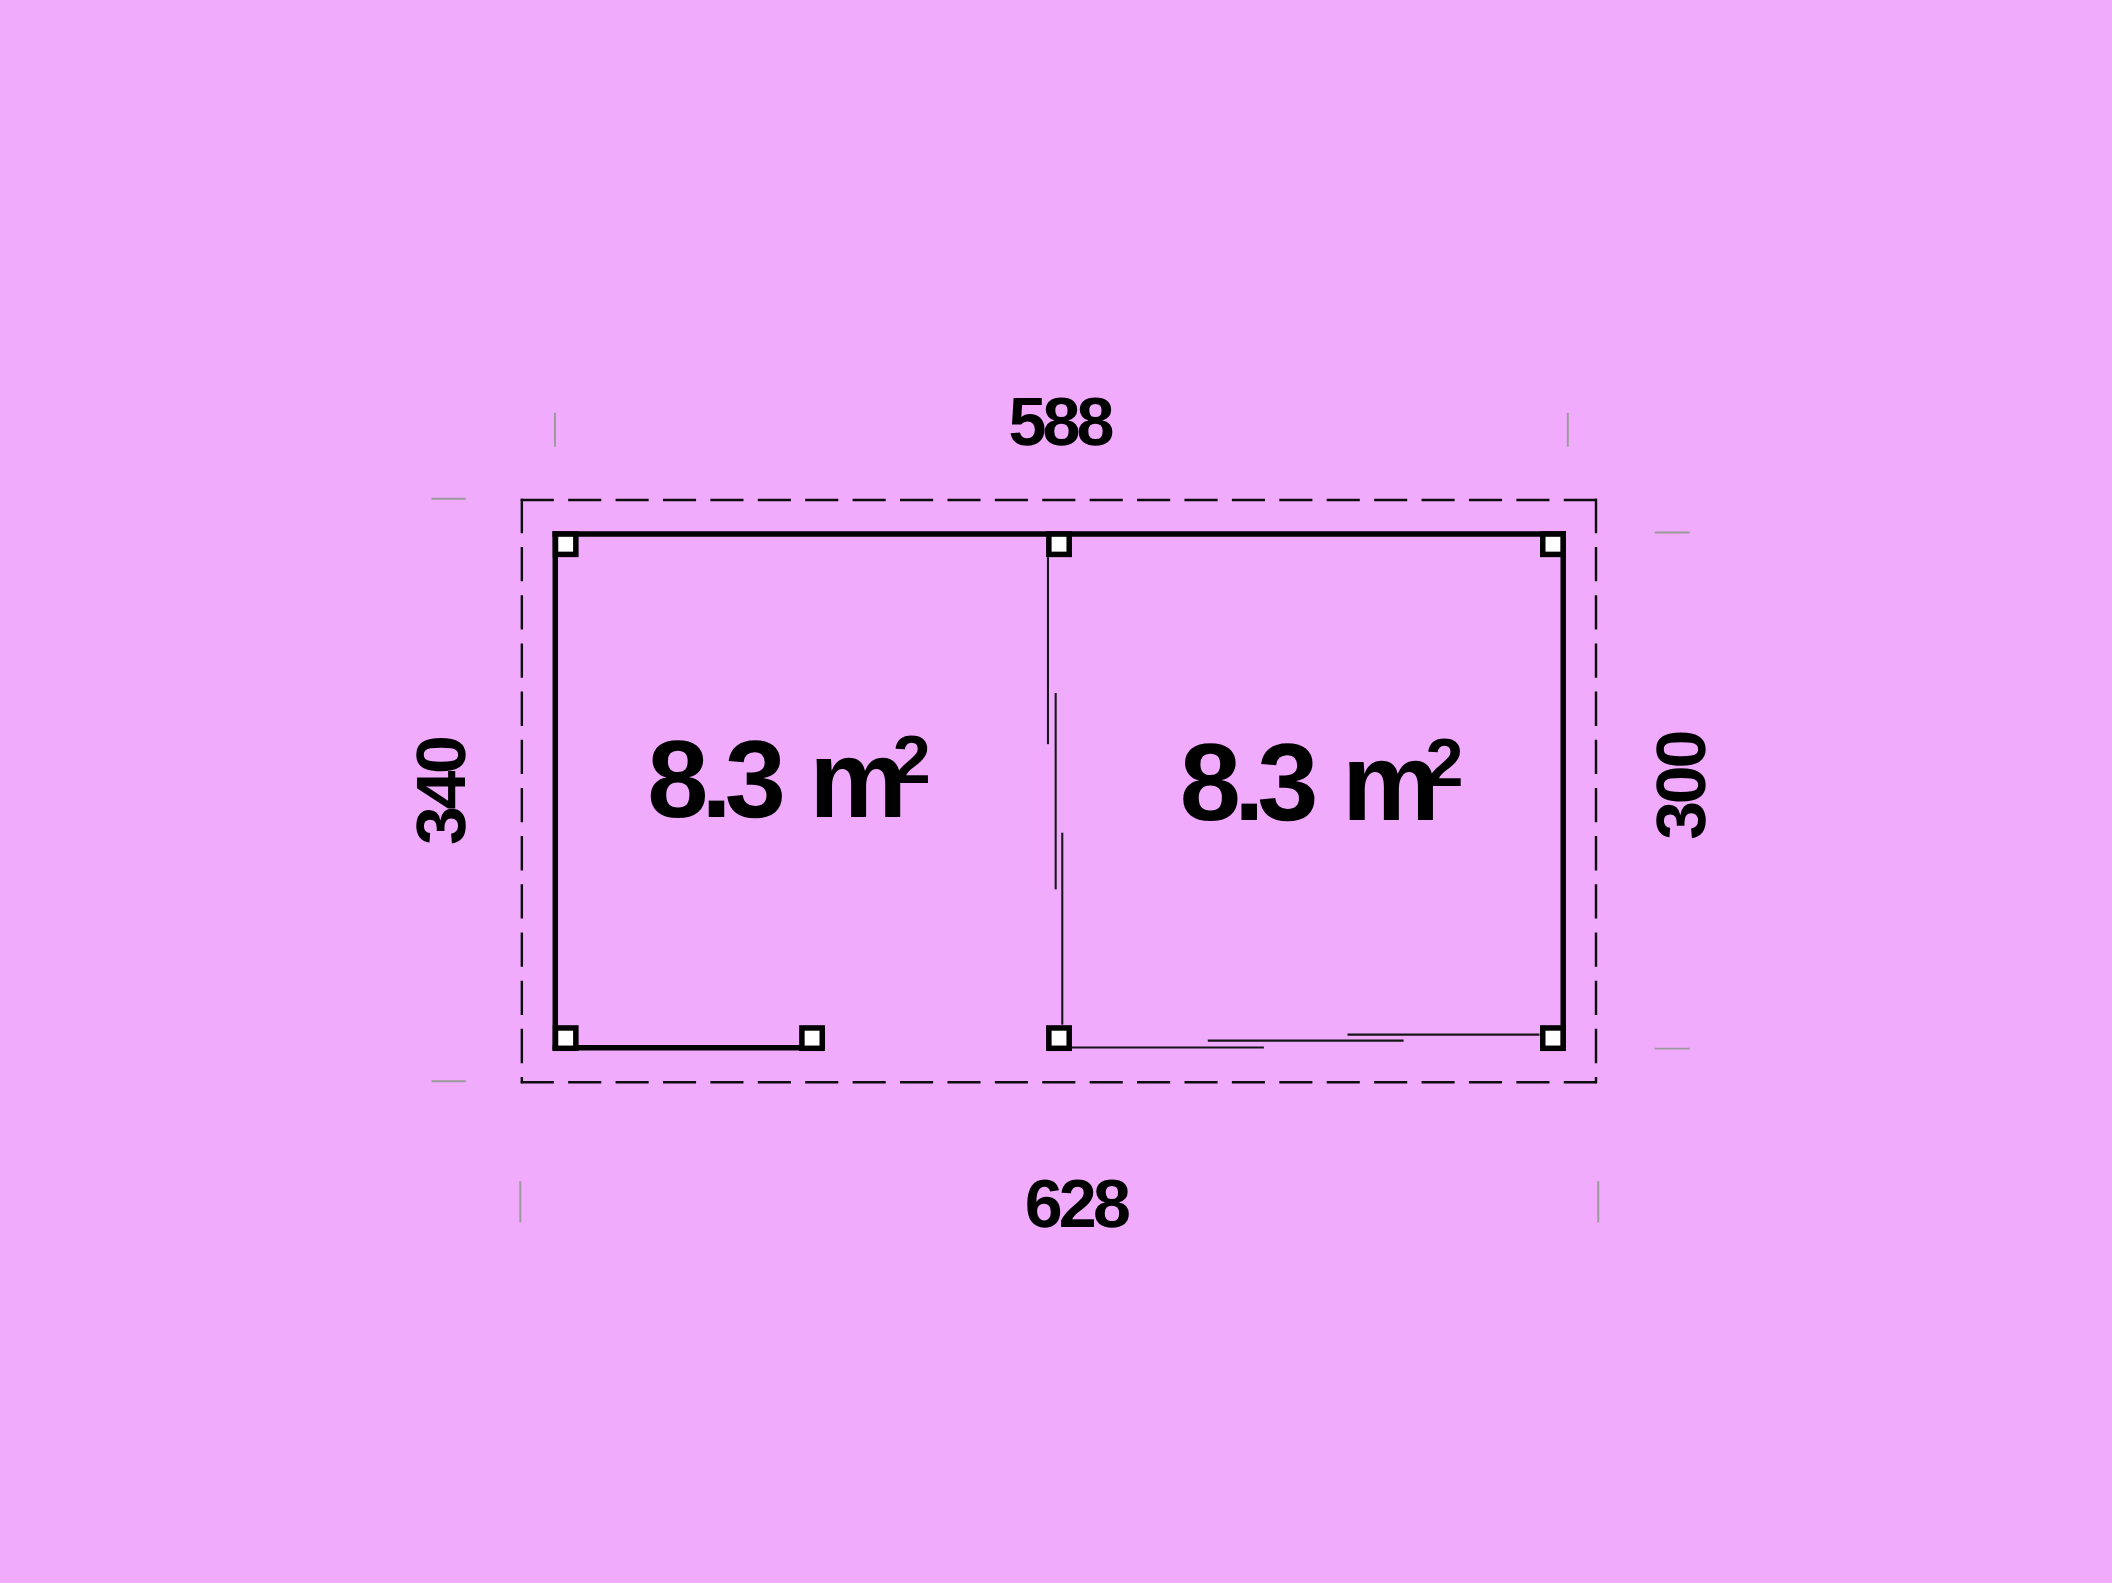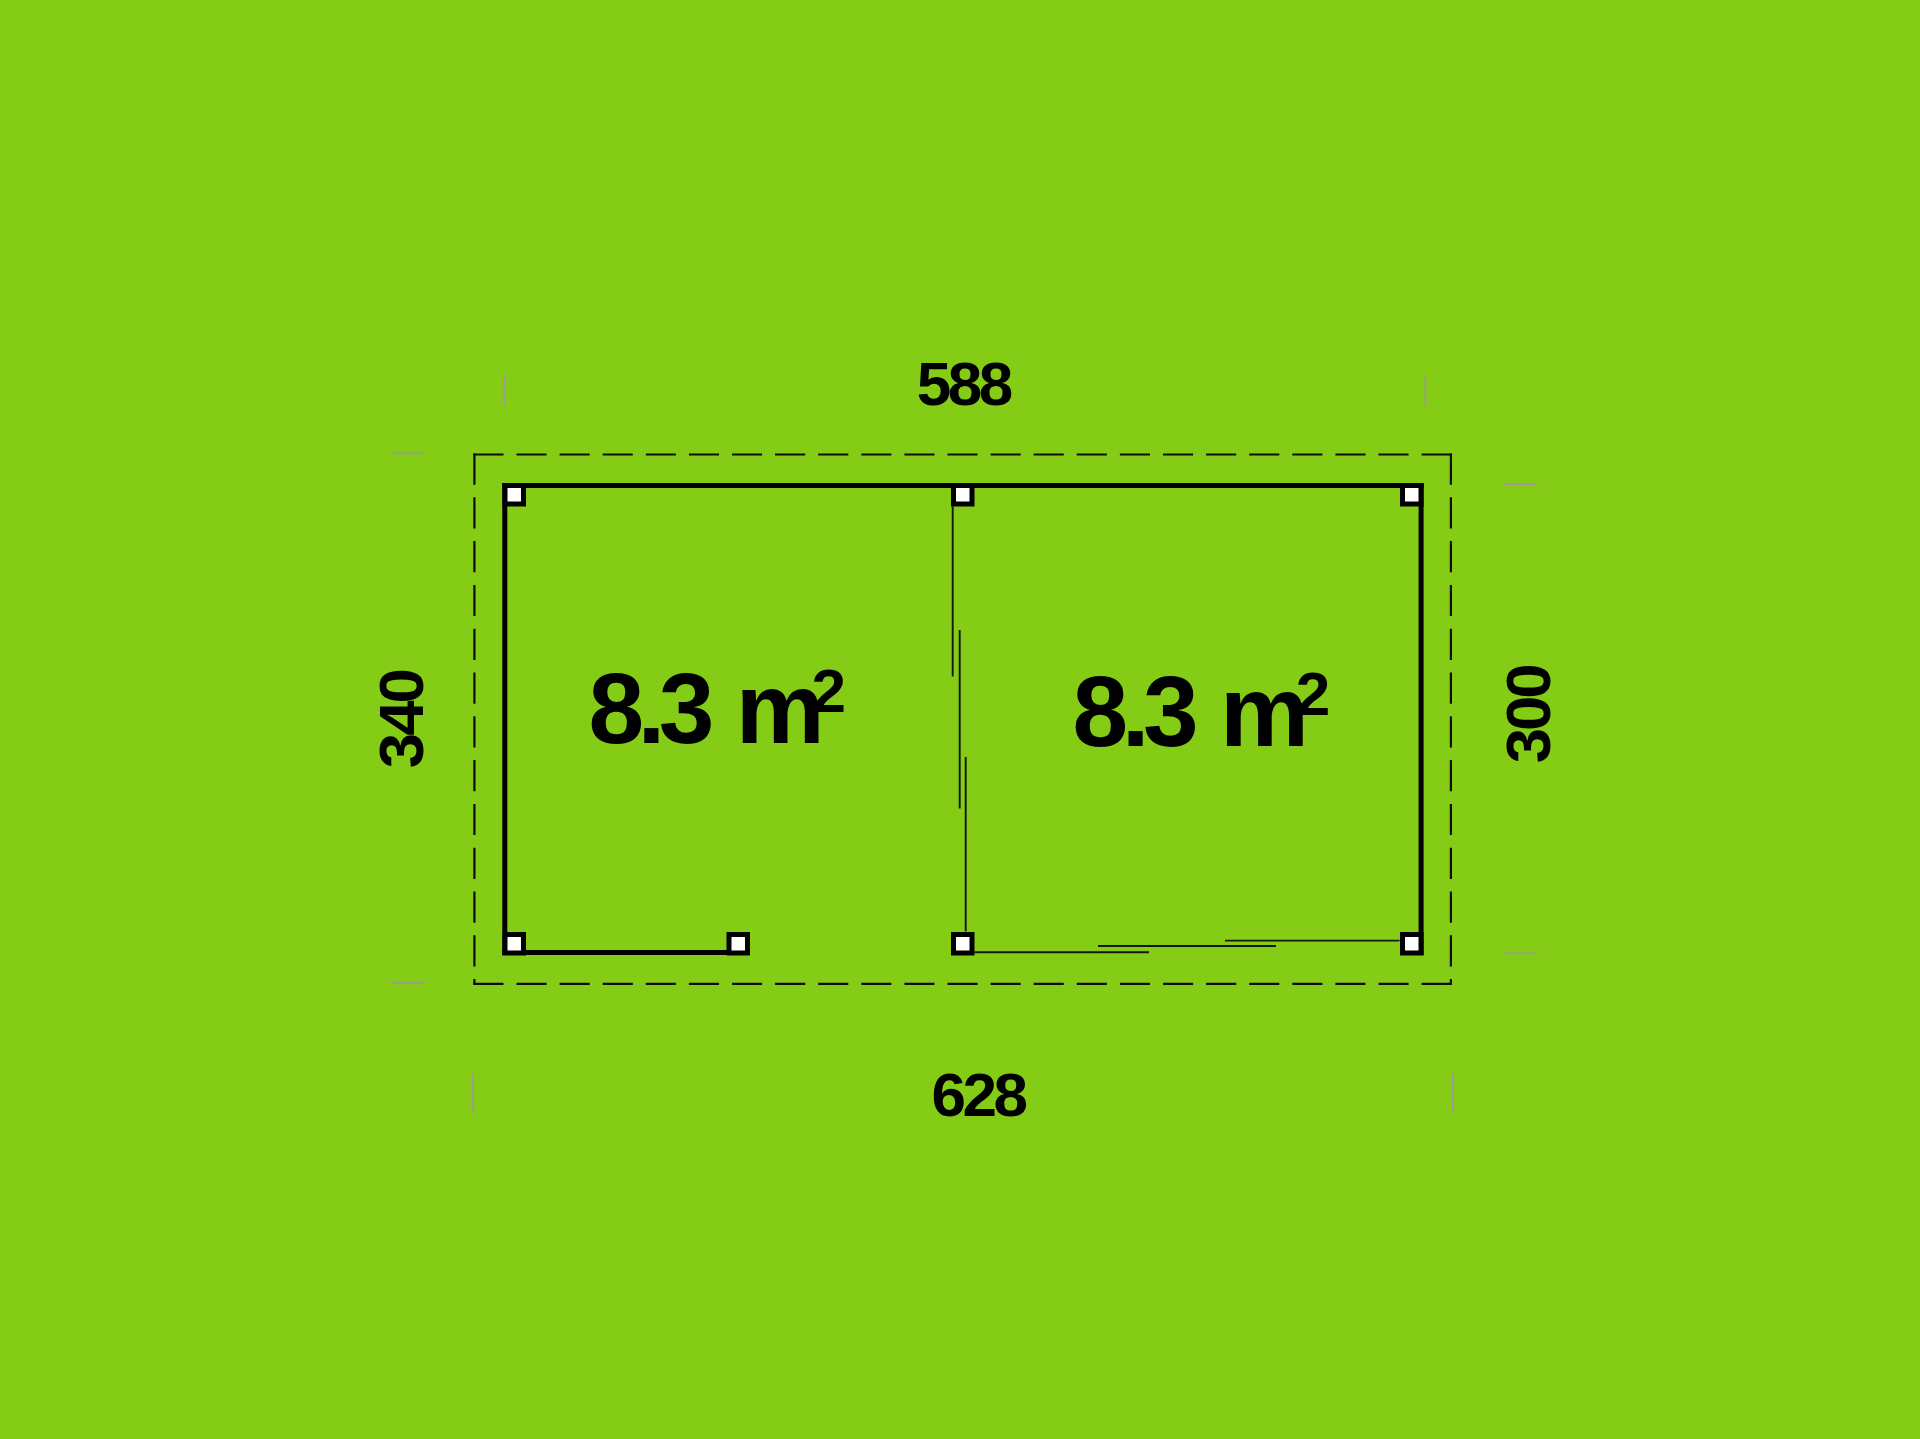--- a/index.html
+++ b/index.html
@@ -1,16 +1,16 @@
 <!DOCTYPE html>
 <html><head>
 <meta charset="utf-8">
 <style>
   html,body{margin:0;padding:0;background:#ffffff;}
-  .page{width:1920px;height:1439px;position:relative;background:#84cc16;overflow:hidden;}
+  .page{width:1920px;height:1439px;position:relative;background:#f0abfc;overflow:hidden;}
   svg{position:absolute;left:0;top:0;}
   text{font-family:"Liberation Sans", sans-serif;font-weight:bold;fill:#000000;}
 </style>
 </head>
 <body>
 <div class="page">
 <svg width="1920" height="1439" viewBox="0 0 1920 1439">
 
   <line x1="473.4" y1="454.5" x2="1451.9" y2="454.5" stroke="#0d0d0d" stroke-width="2.2" stroke-dasharray="30.1 13"></line>
 

